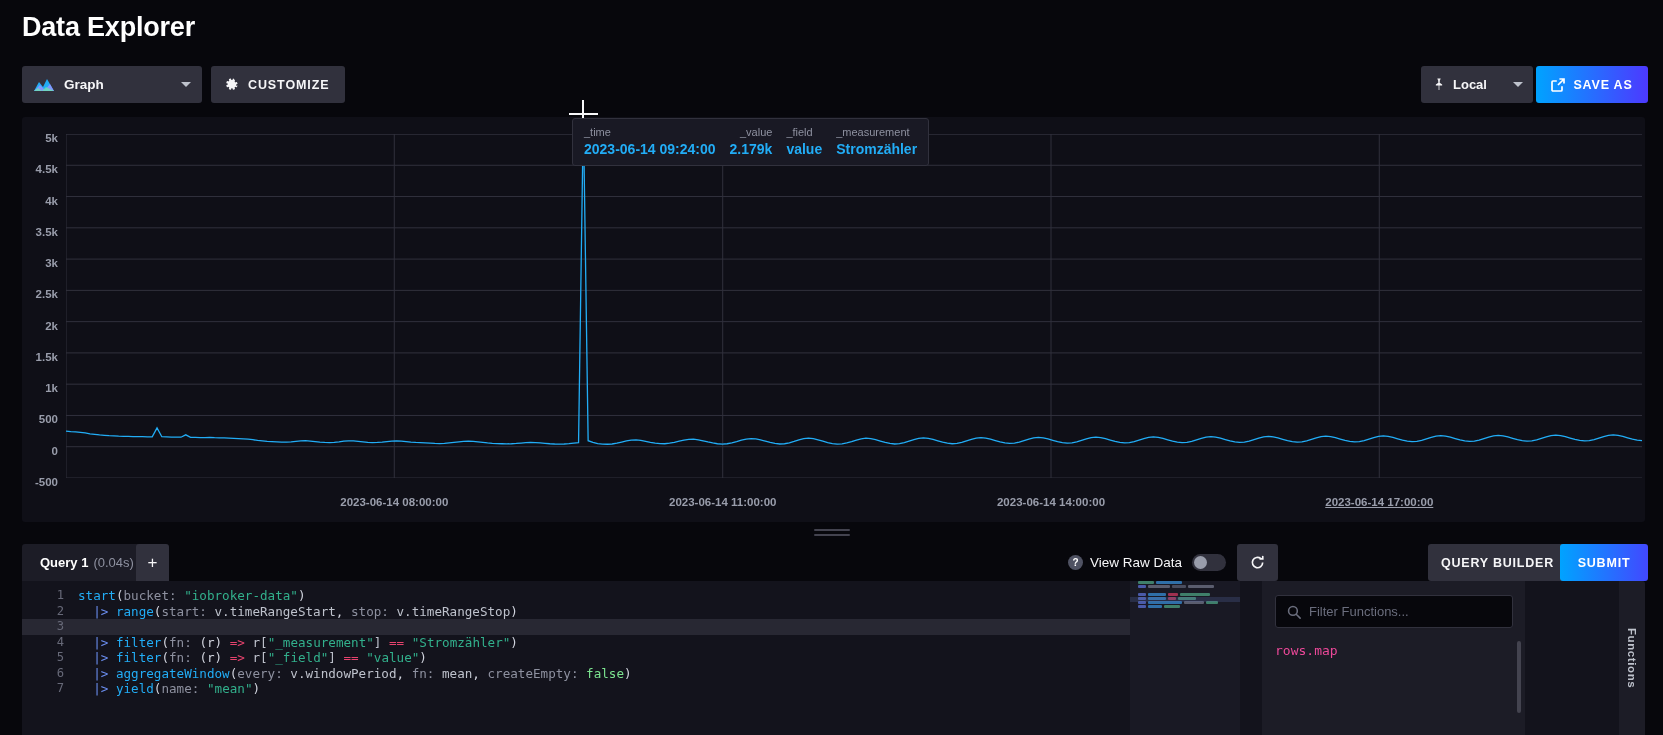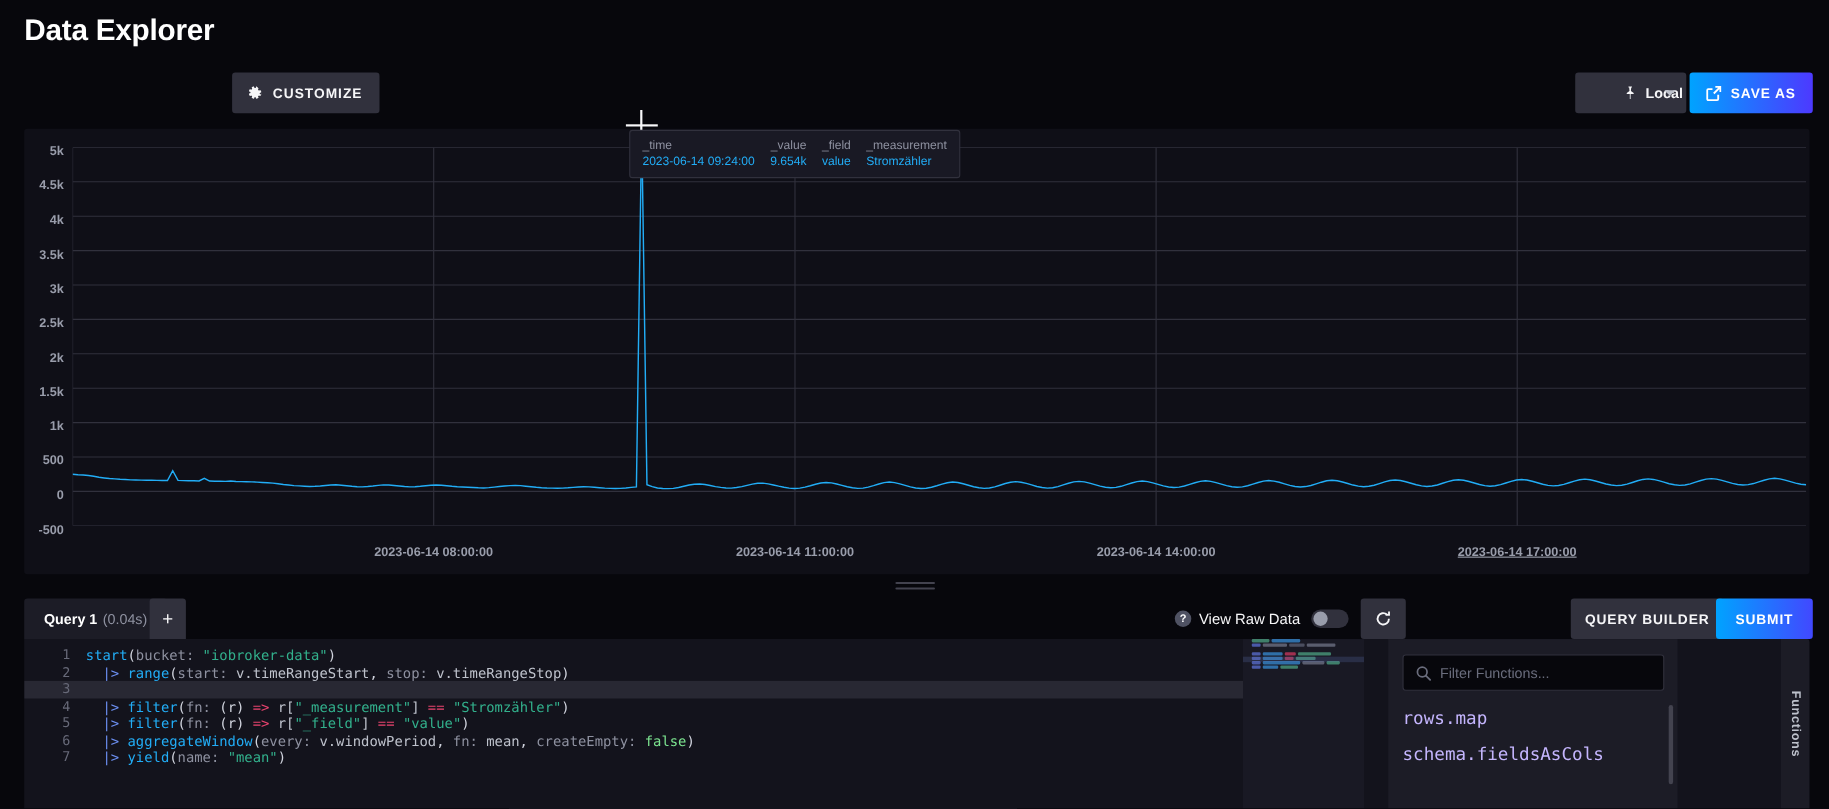--- a/index.html
+++ b/index.html
@@ -41,23 +41,23 @@
     background: #31313d; border-radius: 3px; border: none;
     display: flex; align-items: center; padding: 0 16px 0 14px;
     cursor: pointer; font-family: inherit;
   }
   .btn-customize .clabel {
     font-size: 12.5px; font-weight: bold; letter-spacing: 0.9px; color: #f6f6f8;
   }
   .gear { width: 14px; height: 14px; margin-right: 9px; fill: #f6f6f8; }
 
   .btn-local {
-    position: absolute; right: 130px; top: 0; width: 101px; height: 37px;
+    position: absolute; right: 130px; top: 0; width: 112px; height: 37px;
     background: #31313d; border-radius: 3px;
-    display: flex; align-items: center; cursor: pointer; padding-left: 32px;
+    display: flex; align-items: center; cursor: pointer;
   }
   .btn-local .pin { width: 12px; height: 13px; margin-left: 12px; fill: #f6f6f8; }
   .btn-local .llabel { font-size: 13px; font-weight: bold; color: #f6f6f8; margin-left: 8px; }
   .btn-local .caret {
     position: absolute; right: 10px; top: 16px;
     width: 0; height: 0; border-left: 5px solid transparent;
     border-right: 5px solid transparent; border-top: 5px solid #bec2cc;
   }
 
   .btn-saveas {
@@ -92,21 +92,21 @@
   .crosshair .vbar { position: absolute; height: 29px; width: 2px; background: #f8f8fa; top: -14px; left: -1px; }
 
   
   .tooltip {
     position: absolute; left: 572px; top: 118px;
     background: #191924; border: 1px solid #31313d; border-radius: 3px;
     padding: 7px 11px 8px 11px; display: flex; gap: 14px;
   }
   .tt-col { display: flex; flex-direction: column; }
   .tt-head { font-size: 11px; color: #8e91a0; margin-bottom: 3px; font-weight: normal; white-space: nowrap; }
-  .tt-val  { font-size: 11px; color: #22adf6; font-weight: normal; white-space: nowrap; }
+  .tt-val  { font-size: 14px; color: #22adf6; font-weight: bold; white-space: nowrap; }
   .tt-col.num { align-items: flex-end; }
 
   
   .resizer {
     position: absolute; left: 50%; top: 529px; transform: translateX(-50%);
     width: 36px; height: 10px; cursor: row-resize;
   }
   .resizer i { display: block; height: 2px; background: #43434f; border-radius: 1px; margin-bottom: 3px; }
 
   
@@ -218,21 +218,21 @@
   }
   .fn-search {
     position: absolute; left: 13px; top: 14px; width: 238px; height: 33px;
     background: #07070c; border: 1px solid #31313d; border-radius: 3px;
     display: flex; align-items: center;
   }
   .fn-search .sicon { width: 14px; height: 14px; margin-left: 11px; stroke: #6a6d7d; fill: none; stroke-width: 1.8; }
   .fn-search .sph { font-size: 13px; color: #6a6d7d; margin-left: 8px; }
   .fn-list { position: absolute; left: 0; top: 55px; width: 263px; bottom: 0; }
   .fn-item {
-    font-family: "DejaVu Sans Mono", monospace; font-size: 16px; color: #c4b5fd;
+    font-family: "DejaVu Sans Mono", monospace; font-size: 13px; color: #ec4899;
     padding: 7px 0 7px 13px; cursor: pointer;
   }
   .fn-scroll {
     position: absolute; right: 4px; top: 60px; width: 4px; height: 72px;
     background: #43434f; border-radius: 2px;
   }
 
   .fn-tab {
     position: absolute; right: 0; top: 0; width: 26px; height: 100%;
     background: #1c1c26; display: flex; align-items: center; justify-content: center;
@@ -243,20 +243,29 @@
     letter-spacing: 0.6px; color: #bec2cc;
   }
 </style>
 </head>
 <body>
 
 <div class="page-title">Data Explorer</div>
 
 <div class="viz-bar">
 
+  <div class="dropdown-graph">
+    <svg class="gicon" viewBox="0 0 22 16">
+      <path d="M1 14 L6 5 L10 10 L14 2 L21 14 Z" fill="#22adf6"></path>
+      <path d="M1 14 L7 8 L12 13 L17 7 L21 14 Z" fill="#9394ff" opacity="0.85"></path>
+      <path d="M1 14 L5 11 L9 14 L13 10 L21 14 Z" fill="#6be2b3" opacity="0.8"></path>
+    </svg>
+    <span class="glabel">Graph</span>
+    <span class="caret"></span>
+  </div>
 
   <button class="btn-customize">
     <svg class="gear" viewBox="0 0 16 16">
       <path d="M8 5.2a2.8 2.8 0 100 5.6 2.8 2.8 0 000-5.6zm0 4.2a1.4 1.4 0 110-2.8 1.4 1.4 0 010 2.8z"></path>
       <path d="M14 9.1l-1.3-.5a4.8 4.8 0 000-1.2l1.3-.5a.5.5 0 00.3-.6l-.6-1.5a.5.5 0 00-.6-.3l-1.3.5a4.8 4.8 0 00-.9-.9l.5-1.3a.5.5 0 00-.3-.6L9.6.6a.5.5 0 00-.6.3l-.5 1.3a4.8 4.8 0 00-1.2 0L6.8.9a.5.5 0 00-.6-.3l-1.5.6a.5.5 0 00-.3.6l.5 1.3a4.8 4.8 0 00-.9.9l-1.3-.5a.5.5 0 00-.6.3l-.6 1.5a.5.5 0 00.3.6l1.3.5a4.8 4.8 0 000 1.2l-1.3.5a.5.5 0 00-.3.6l.6 1.5a.5.5 0 00.6.3l1.3-.5a4.8 4.8 0 00.9.9l-.5 1.3a.5.5 0 00.3.6l1.5.6a.5.5 0 00.6-.3l.5-1.3a4.8 4.8 0 001.2 0l.5 1.3a.5.5 0 00.6.3l1.5-.6a.5.5 0 00.3-.6l-.5-1.3a4.8 4.8 0 00.9-.9l1.3.5a.5.5 0 00.6-.3l.6-1.5a.5.5 0 00-.3-.6z"></path>
     </svg>
     <span class="clabel">CUSTOMIZE</span>
   </button>
 
   <div class="btn-local">
@@ -326,21 +335,21 @@
     </div>
 </div>
 
 <div class="tooltip">
   <div class="tt-col">
     <span class="tt-head">_time</span>
     <span class="tt-val">2023-06-14 09:24:00</span>
   </div>
   <div class="tt-col num">
     <span class="tt-head">_value</span>
-    <span class="tt-val">9.654k</span>
+    <span class="tt-val">2.179k</span>
   </div>
   <div class="tt-col">
     <span class="tt-head">_field</span>
     <span class="tt-val">value</span>
   </div>
   <div class="tt-col">
     <span class="tt-head">_measurement</span>
     <span class="tt-val">Stromzähler</span>
   </div>
 </div>
@@ -431,21 +440,20 @@
   <div class="fn-panel">
     <div class="fn-search">
       <svg class="sicon" viewBox="0 0 16 16">
         <circle cx="6.8" cy="6.8" r="5"></circle>
           <path d="M10.5 10.5L15 15" stroke-linecap="round"></path>
       </svg>
       <span class="sph">Filter Functions...</span>
     </div>
     <div class="fn-list" id="fnlist">
         <div class="fn-item">rows.map</div>
-        <div class="fn-item">schema.fieldsAsCols</div>
       </div>
     <div class="fn-scroll"></div>
   </div>
 
   <div class="fn-tab">
     <span>Functions</span>
   </div>
 </div>
 
 </body></html>

